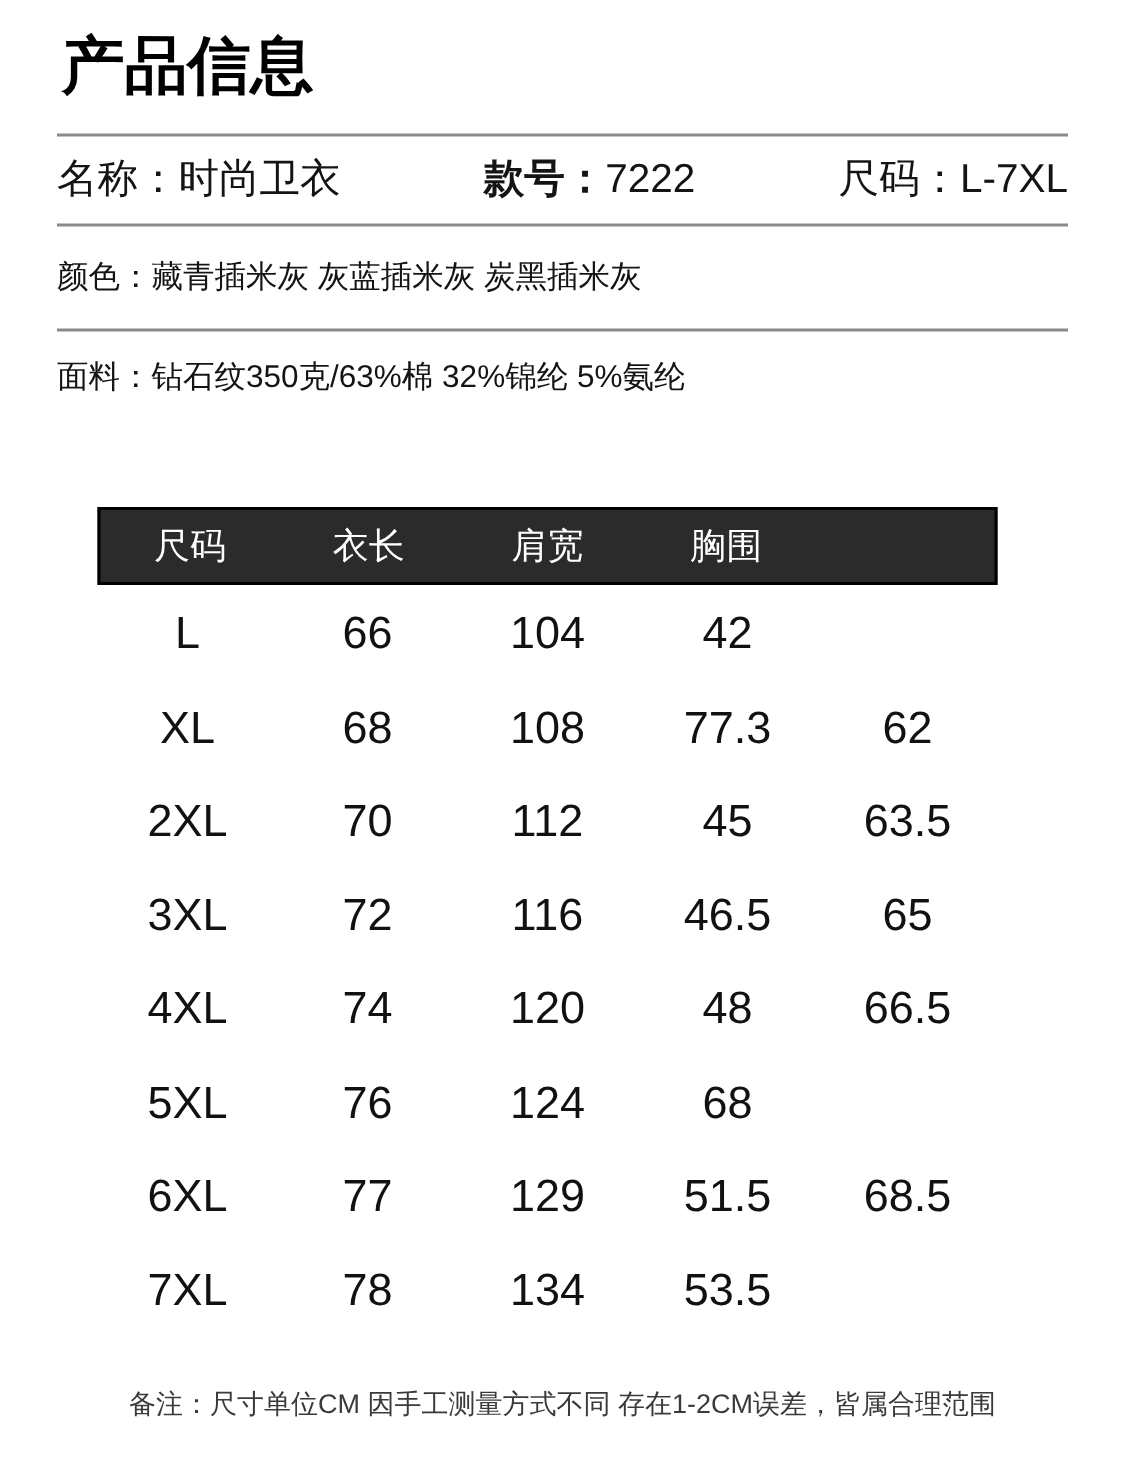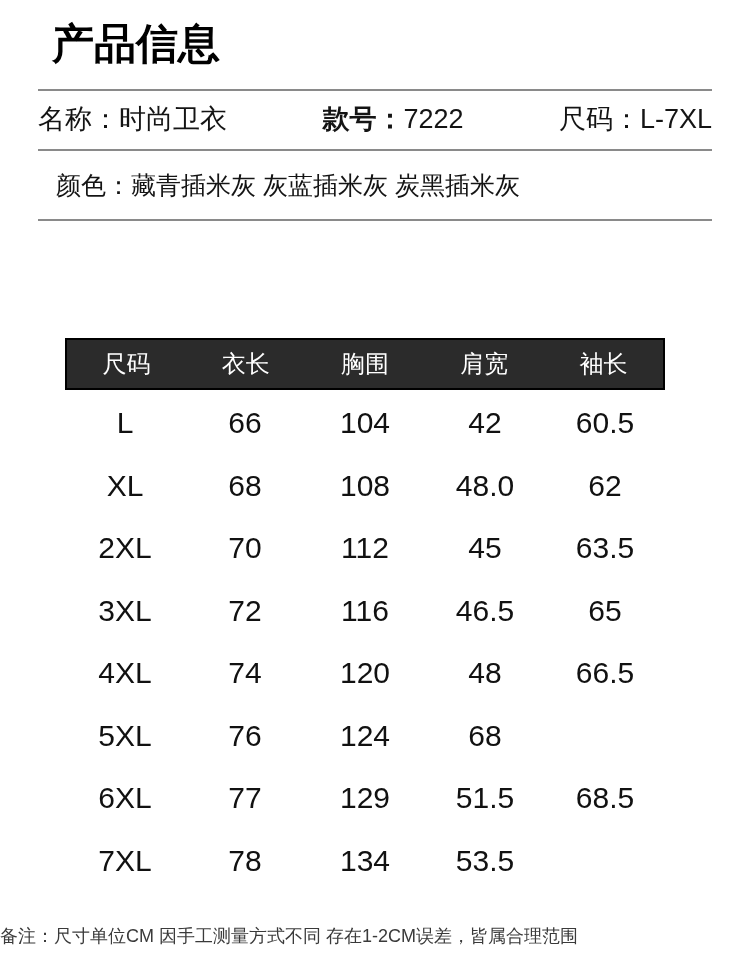--- a/index.html
+++ b/index.html
@@ -7,21 +7,21 @@
     position: relative;
     width: 750px;
     height: 973px;
     background: #ffffff;
     font-family: "Liberation Sans", "DejaVu Sans", sans-serif;
     color: #141414;
     overflow: hidden;
   }
   .title {
     position: absolute;
-    left: 52px;
+    left: 41px;
     top: 16px;
     margin: 0;
     font-size: 42px;
     font-weight: 900;
     color: #000000;
     line-height: 56px;
   }
   .divider {
     position: absolute;
     left: 38px;
@@ -38,22 +38,22 @@
     width: 674px;
     top: 103px;
     display: flex;
     justify-content: space-between;
     font-size: 27px;
     line-height: 32px;
     white-space: nowrap;
   }
   .info-line {
     position: absolute;
-    left: 56px;
-    font-size: 25px;
+    left: 38px;
+    font-size: 21px;
     line-height: 32px;
     white-space: nowrap;
   }
   .color-line  { top: 169px; }
   .fabric-line { top: 236px; }
   .lbl { color: #141414; }
   .lbl.bold { font-weight: 700; }
   .table-header {
     position: absolute;
     left: 65px;
@@ -83,21 +83,21 @@
     align-items: center;
     font-size: 30px;
     color: #111111;
   }
   .t-row .cell { text-align: center; }
   .note {
     position: absolute;
     top: 924px;
     left: 0;
     width: 750px;
-    text-align: left;
+    text-align: center;
     font-size: 18px;
     line-height: 24px;
     color: #3a3a3a;
   }
 </style>
 </head>
 <body>
 
 <div class="page">
 
@@ -112,42 +112,43 @@
   </div>
 
   <div class="divider d2"></div>
 
   <div class="info-line color-line">
     <span class="lbl">颜色：</span><span>藏青插米灰 灰蓝插米灰 炭黑插米灰</span>
   </div>
 
   <div class="divider d3"></div>
 
+  <div class="info-line fabric-line">
+    <span class="lbl">面料：</span><span>钻石纹350克/63%棉 32%锦纶 5%氨纶</span>
+  </div>
 
   <div class="table-header">
     <span class="cell">尺码</span>
     <span class="cell">衣长</span>
+    <span class="cell">肩宽</span>
     <span class="cell">胸围</span>
-    <span class="cell">肩宽</span>
-    <span class="cell">袖长</span>
   </div>
 
   <div class="table-body">
     <div class="t-row">
       <span class="cell">L</span>
       <span class="cell">66</span>
       <span class="cell">104</span>
       <span class="cell">42</span>
-      <span class="cell">60.5</span>
     </div>
     <div class="t-row">
       <span class="cell">XL</span>
       <span class="cell">68</span>
       <span class="cell">108</span>
-      <span class="cell">48.0</span>
+      <span class="cell">77.3</span>
       <span class="cell">62</span>
     </div>
     <div class="t-row">
       <span class="cell">2XL</span>
       <span class="cell">70</span>
       <span class="cell">112</span>
       <span class="cell">45</span>
       <span class="cell">63.5</span>
     </div>
     <div class="t-row">

